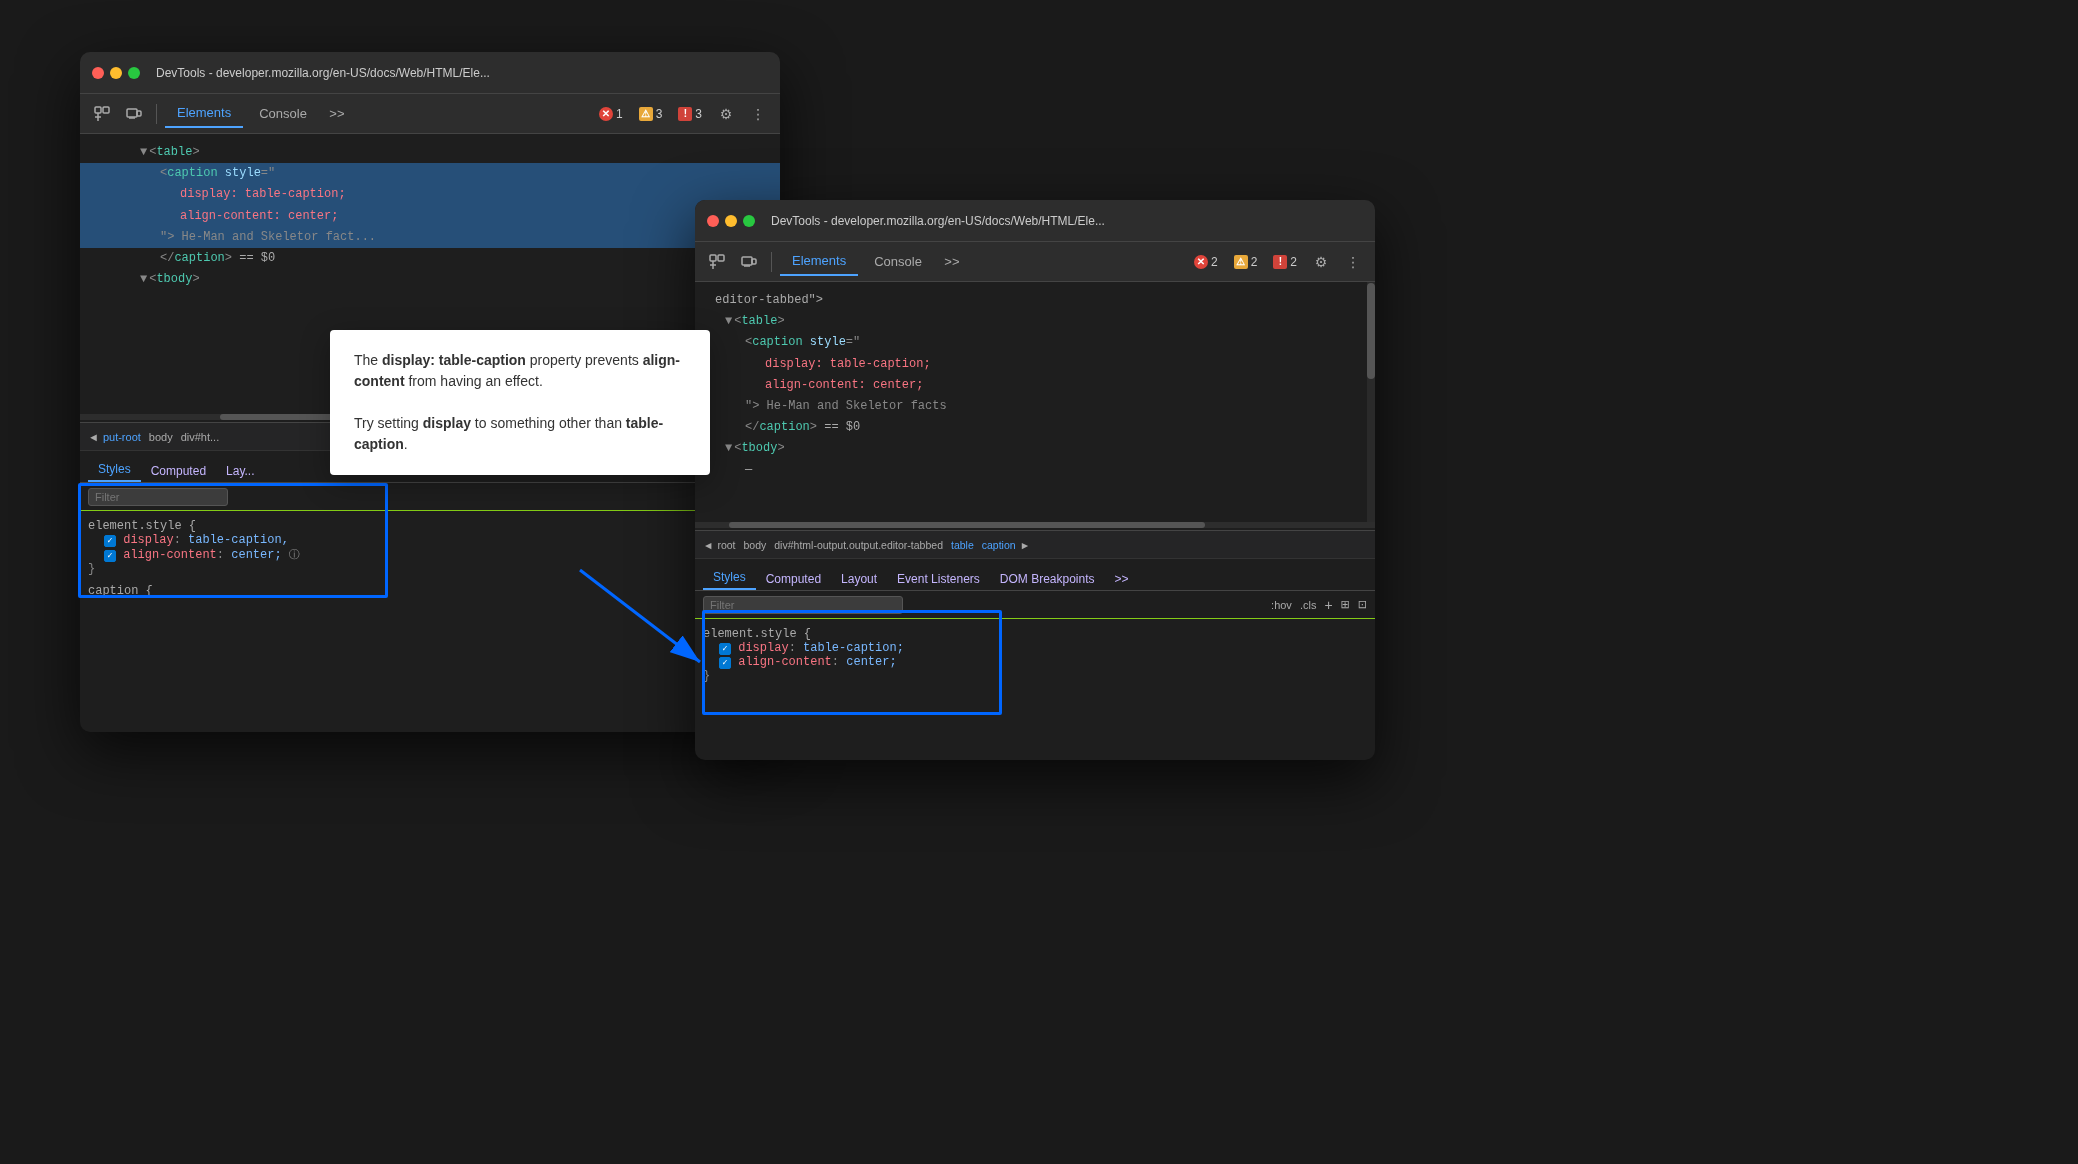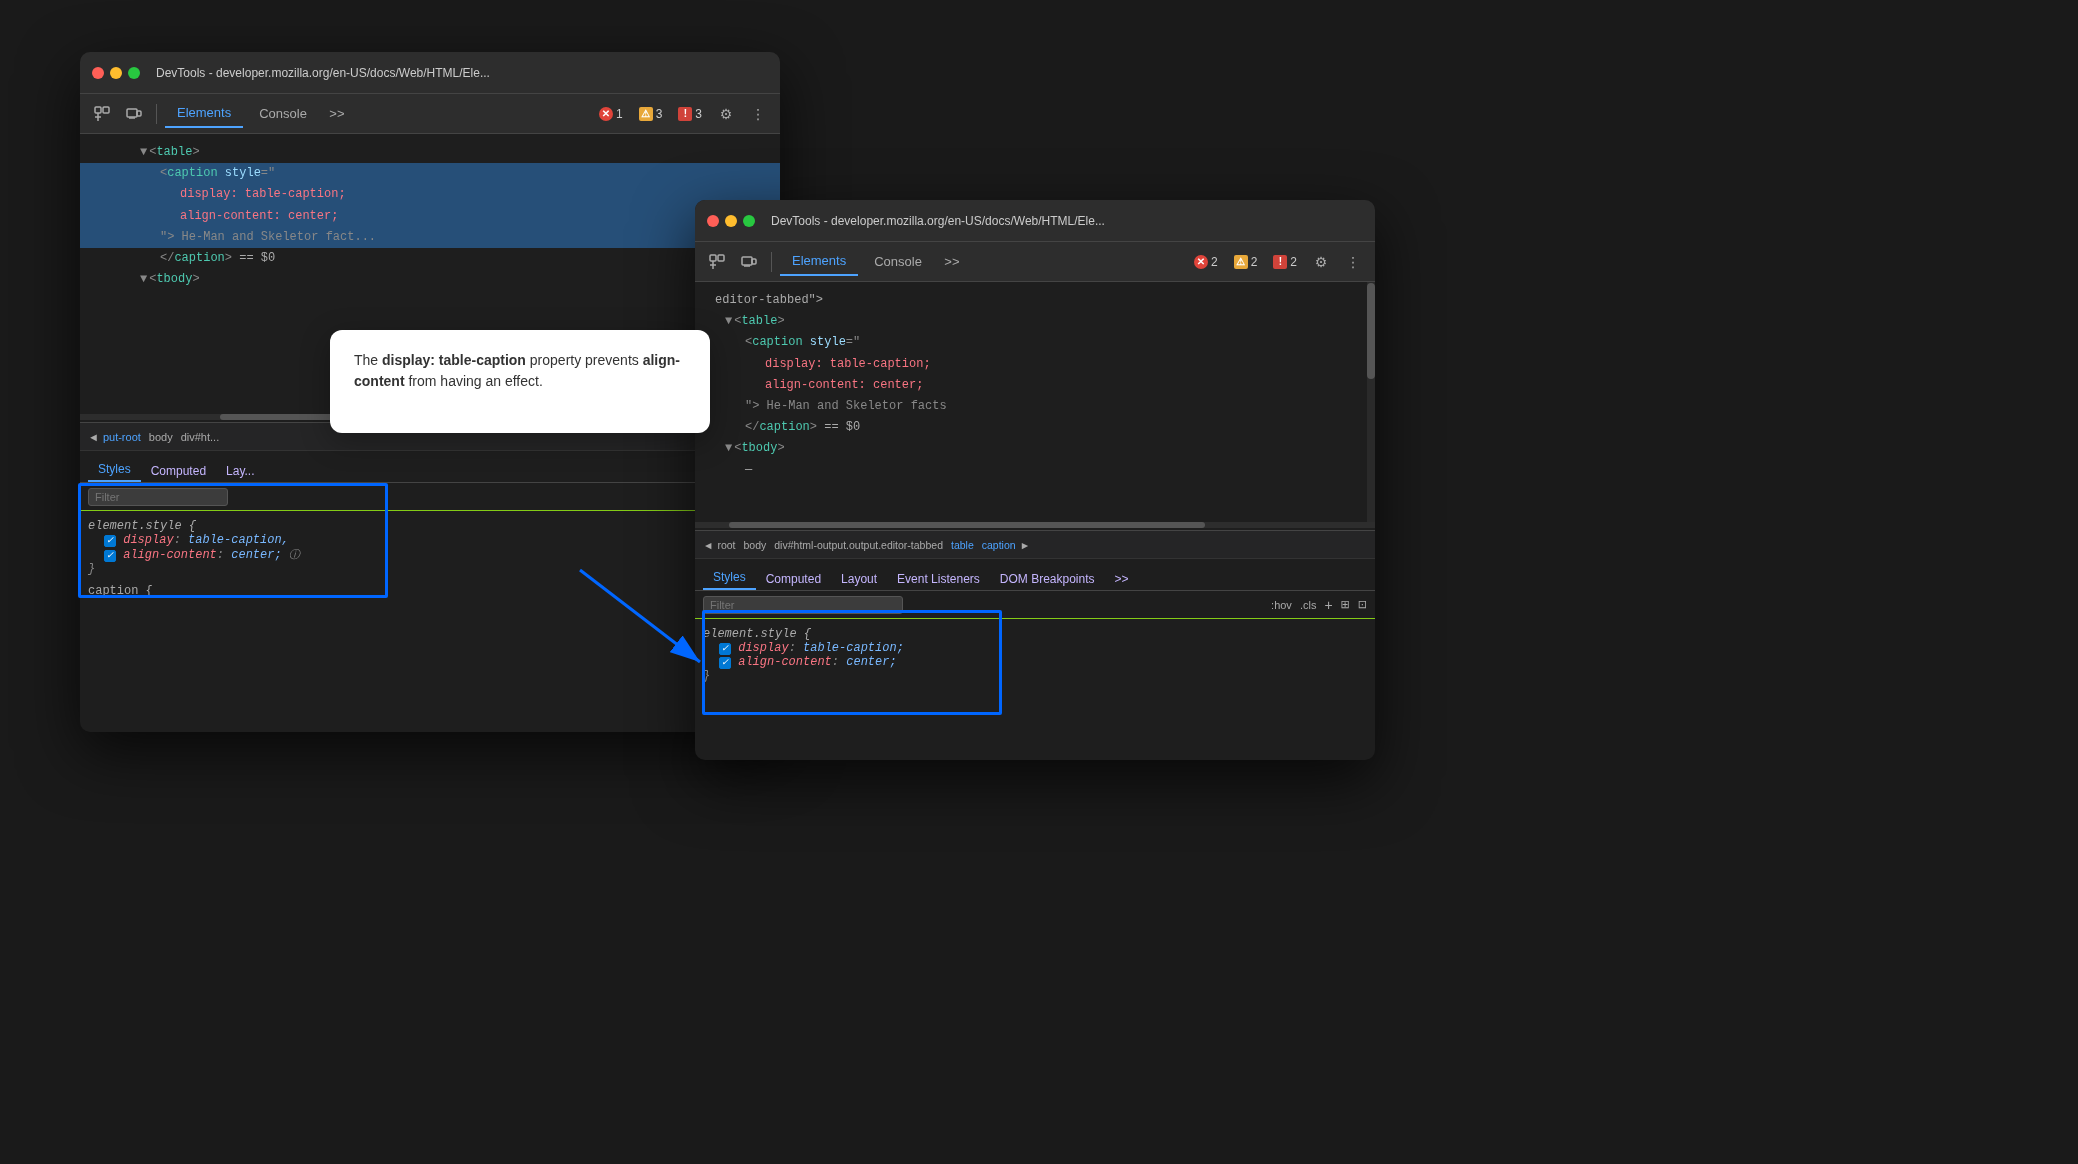--- a/index.html
+++ b/index.html
@@ -215,21 +215,20 @@
 
     .styles-panel {
       padding: 8px;
       font-family: 'Courier New', monospace;
       font-size: 12px;
       color: #ccc;
     }
 
     .style-rule {
       margin-bottom: 8px;
-      font-style: italic;
     }
 
     .style-selector { color: #aaa; }
     .style-brace { color: #888; }
     .style-prop { color: #f97583; }
     .style-value { color: #79b8ff; }
     .style-colon { color: #888; }
 
     .checkbox-inline {
       display: inline-flex;
@@ -261,21 +260,21 @@
     .arrow-svg {
       position: absolute;
       pointer-events: none;
       z-index: 20;
     }
 
     
     .callout-box {
       position: absolute;
       background: white;
-      border-radius: 12px;
+      border-radius: 4px;
       padding: 20px 24px;
       box-shadow: 0 8px 30px rgba(0,0,0,0.3);
       font-size: 14px;
       color: #333;
       line-height: 1.5;
       z-index: 30;
     }
 
     .scrollbar-area {
       height: 6px;
@@ -447,20 +446,23 @@
       </div>
     </div>
   </div>
 </div>
 
 <div class="callout-box" style="left:330px; top:330px; width:380px;">
   <p>
     The <strong>display: table-caption</strong> property prevents <strong>align-content</strong> from having an effect.
   </p>
   <br>
+  <p>
+    Try setting <strong>display</strong> to something other than <strong>table-caption</strong>.
+  </p>
 </div>
 
 <div class="devtools-window" id="window2">
 
   <div class="window-titlebar">
     <div class="traffic-lights">
       <div class="traffic-light tl-red"></div>
       <div class="traffic-light tl-yellow"></div>
       <div class="traffic-light tl-green"></div>
     </div>

